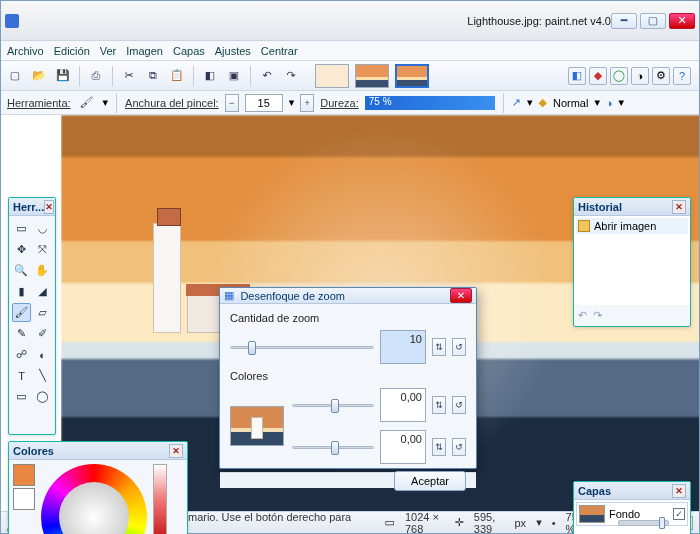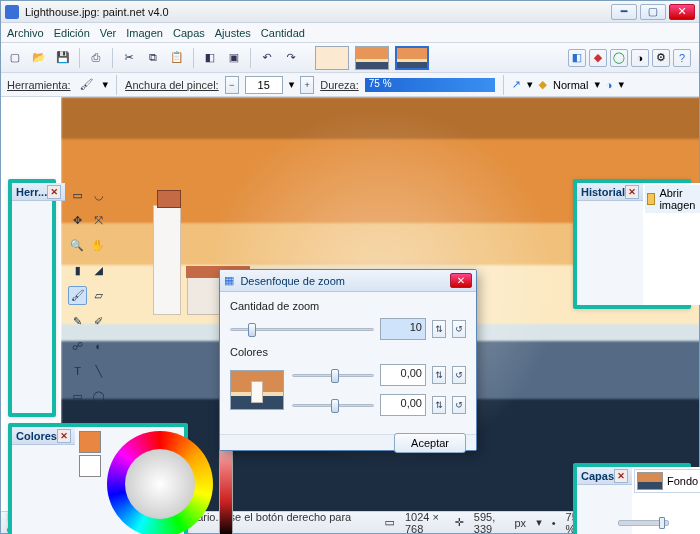--- a/index.html
+++ b/index.html
@@ -1,18 +1,18 @@
 <!DOCTYPE html>
 <html><head>
 <meta charset="utf-8">
 <style>
 * { box-sizing: border-box; margin: 0; padding: 0; font-family: "Segoe UI", Tahoma, sans-serif; font-size: 11px; }
 body { background: #fff; width: 700px; height: 534px; overflow: hidden; position: relative; }
 .window { width: 700px; height: 534px; border: 1px solid #7b9ebd; display: flex; flex-direction: column; }
-.titlebar { height: 22px; background: linear-gradient(#f7f7f7,#e4e8ee); display: flex; align-items: center; padding: 0 4px; border-bottom: 1px solid #c9d4e2; }
+.titlebar { height: 40px; background: linear-gradient(#f7f7f7,#e4e8ee); display: flex; align-items: center; padding: 0 4px; border-bottom: 1px solid #c9d4e2; text-align: right; }
 .titlebar .icon { width: 14px; height: 14px; background: #3a6fd8; border-radius: 2px; margin-right: 6px; }
 .titlebar .title { flex: 1; color: #111; }
 .winbtns { display: flex; gap: 3px; }
 .winbtn { width: 26px; height: 16px; border: 1px solid #a0b2cc; background: linear-gradient(#f5f9ff,#dde8f7); border-radius: 2px; display: flex; align-items: center; justify-content: center; color: #2b4d7a; }
 .winbtn.close { background: linear-gradient(#f48,#c00); border-color: #b13; color: #fff; }
 .menubar { height: 20px; display: flex; align-items: center; gap: 10px; padding: 0 6px; border-bottom: 1px solid #d0d8e4; background:#f6f8fb;}
 .menubar .menu { color: #144; cursor: default; }
 .toolbar1 { height: 30px; display: flex; align-items: center; gap: 4px; padding: 0 4px; border-bottom: 1px solid #d0d8e4; background: linear-gradient(#f9fbfe,#e9eef6); }
 .tbtn { width: 20px; height: 20px; display: flex; align-items: center; justify-content: center; color: #335; border-radius: 2px; }
 .sep { width: 1px; height: 20px; background: #c2ccda; margin: 0 2px; }
@@ -30,21 +30,21 @@
 .canvaswrap { position: absolute; left: 60px; top: 0; right: 0; bottom: 0; background:#fff; overflow:hidden;}
 .canvas { position:absolute; left:0; top:0; width:640px; height:420px; background:
   radial-gradient(circle at 50% 45%, rgba(255,255,255,.4), rgba(0,0,0,0) 45%),
   linear-gradient(180deg,#b36f2e 0 10%,#e38f3e 10% 30%,#f1c07a 30% 40%,#fce9c2 40% 54%,#d9e4e8 54% 58%,#556b85 58% 72%,#1c2d42 72% 100%);
   filter: blur(1px);
 }
 .lighthouse { position:absolute; left:92px; top:108px; width:28px; height:110px; background:#f8f6f4; border:1px solid #cfc3b6;}
 .lighthouse:before{content:"";position:absolute;top:-16px;left:3px;width:22px;height:16px;background:#c46b46;border:1px solid #7b4027;}
 .house { position:absolute; left:126px; top:180px; width:60px; height:38px; background:#efe9e2; border:1px solid #c8beb0;}
 .house .roof{position:absolute;top:-12px;left:-2px;width:64px;height:12px;background:#c46b46;}
-.panel { position: absolute; background: #f3f6fb; border: 4px solid #14b8a6; border-radius: 2px; box-shadow: 0 1px 4px rgba(0,0,0,.15); display:flex; flex-direction:row;}
+.panel { position: absolute; background: #f3f6fb; border: 1px solid #14b8a6; border-radius: 2px; box-shadow: 0 1px 4px rgba(0,0,0,.15); display:flex; flex-direction:column;}
 .panel-title { height: 18px; background: linear-gradient(#e6eef9,#d2def0); display:flex; align-items:center; padding:0 4px; border-bottom:1px solid #b6c8df; color:#06396b; font-weight:600; font-size:10px;}
 .panel-title .sp{flex:1}
 .pclose { width:14px;height:14px;border:1px solid #9ab7d6;background:#f3eaea;color:#922;display:flex;align-items:center;justify-content:center;font-size:9px;}
 #tools { left: 7px; top: 82px; width: 48px; height: 238px;}
 #tools .grid{display:grid;grid-template-columns:1fr 1fr;gap:2px;padding:3px;}
 .tool { width:19px;height:19px;display:flex;align-items:center;justify-content:center;color:#234;border-radius:2px;}
 .tool.sel{background:#cfe2f9;border:1px solid #6a9fd8;}
 #colors { left:7px; top:326px; width:180px; height:175px;}
 #colors .body{padding:4px; display:flex; flex-direction:column; gap:4px;}
 .colrow{display:flex;gap:4px;align-items:center;}
@@ -67,21 +67,21 @@
 .layer .lthumb{width:26px;height:18px;background:linear-gradient(#d78b50 0 55%,#324a66 55% 100%);border:1px solid #999;}
 .layer .chk{width:12px;height:12px;border:1px solid #678; display:flex;align-items:center;justify-content:center;font-size:9px;color:#246;}
 .dialog{position:absolute;left:218px;top:172px;width:258px;height:182px;background:#f3f6fb;border:1px solid #5b86b7;box-shadow:2px 4px 12px rgba(0,0,0,.35);border-radius:2px;display:flex;flex-direction:column;z-index:20;}
 .dlg-title{height:22px;background:linear-gradient(#eef4fc,#d8e4f4);display:flex;align-items:center;padding:0 4px;color:#06396b;gap:6px;border-bottom:1px solid #b6c8df;}
 .dlg-title .sp{flex:1}
 .dlg-close{width:22px;height:15px;background:linear-gradient(#f48,#c00);border:1px solid #a02038;color:#fff;display:flex;align-items:center;justify-content:center;font-size:10px;border-radius:2px;}
 .dlg-body{padding:8px 10px;flex:1;display:flex;flex-direction:column;gap:6px;color:#222;}
 .slider{flex:1;height:16px;position:relative;}
 .track{position:absolute;left:0;right:0;top:7px;height:3px;background:#cfd7e2;border:1px solid #adb9c9;border-radius:2px;}
 .knob{position:absolute;top:2px;width:8px;height:14px;background:linear-gradient(#fafcff,#c9d6e8);border:1px solid #6d8cb4;border-radius:2px;}
-.numbox{width:46px;height:22px;border:1px solid #9ab;background:#fff;text-align:right;padding-right:3px;line-height:16px;}
+.numbox{width:46px;height:34px;border:1px solid #9ab;background:#fff;text-align:right;padding-right:3px;line-height:16px;}
 .stepbtn{width:14px;height:18px;border:1px solid #9ab;background:linear-gradient(#fafcfe,#e6edf6);display:flex;align-items:center;justify-content:center;font-size:9px;color:#346;}
 .centerthumb{width:54px;height:40px;border:1px solid #9ab;background:linear-gradient(#d78b50 0 55%,#f3ddb4 55% 65%,#324a66 65% 100%);position:relative;}
 .centerthumb:after{content:"";position:absolute;left:20px;top:10px;width:10px;height:20px;background:#fbf9f6;border:1px solid #c2b8aa;}
 .dlg-foot{height:16px;display:flex;justify-content:flex-end;align-items:center;padding:0 10px;border-top:1px solid #d5dfec;background:#eef3fa;}
 .dlgbtn{border:1px solid #8aa7c8;background:linear-gradient(#fafcfe,#e2ebf6);padding:3px 16px;border-radius:3px;}
 .statusbar{height:22px;border-top:1px solid #c9d4e2;background:linear-gradient(#f2f5fa,#e4e9f1);display:flex;align-items:center;padding:0 6px;gap:10px;color:#333;font-size:10px;}
 .statusbar .sp{flex:1}
 .zoomslider{width:70px;height:6px;background:#cfd7e2;border:1px solid #adb9c9;position:relative;border-radius:2px;}
 .zoomslider .zk{position:absolute;left:40px;top:-4px;width:6px;height:12px;background:#e8eef8;border:1px solid #6d8cb4;border-radius:1px;}
 </style>
@@ -99,21 +99,21 @@
     </div>
   </div>
 
   <div class="menubar">
     <span class="menu">Archivo</span>
     <span class="menu">Edición</span>
     <span class="menu">Ver</span>
     <span class="menu">Imagen</span>
     <span class="menu">Capas</span>
     <span class="menu">Ajustes</span>
-    <span class="menu">Cantidad</span>
+    <span class="menu">Centrar</span>
   </div>
 
   <div class="toolbar1">
     <div class="tbtn">▢</div>
     <div class="tbtn">📂</div>
     <div class="tbtn">💾</div>
     <div class="sep"></div>
     <div class="tbtn">⎙</div>
     <div class="sep"></div>
     <div class="tbtn">✂</div>

